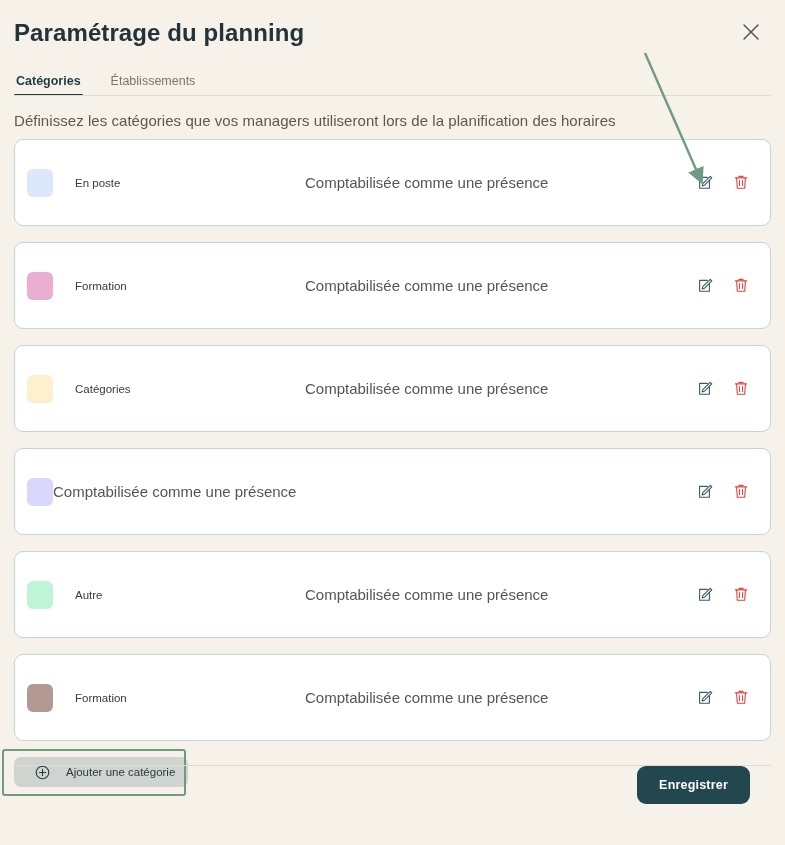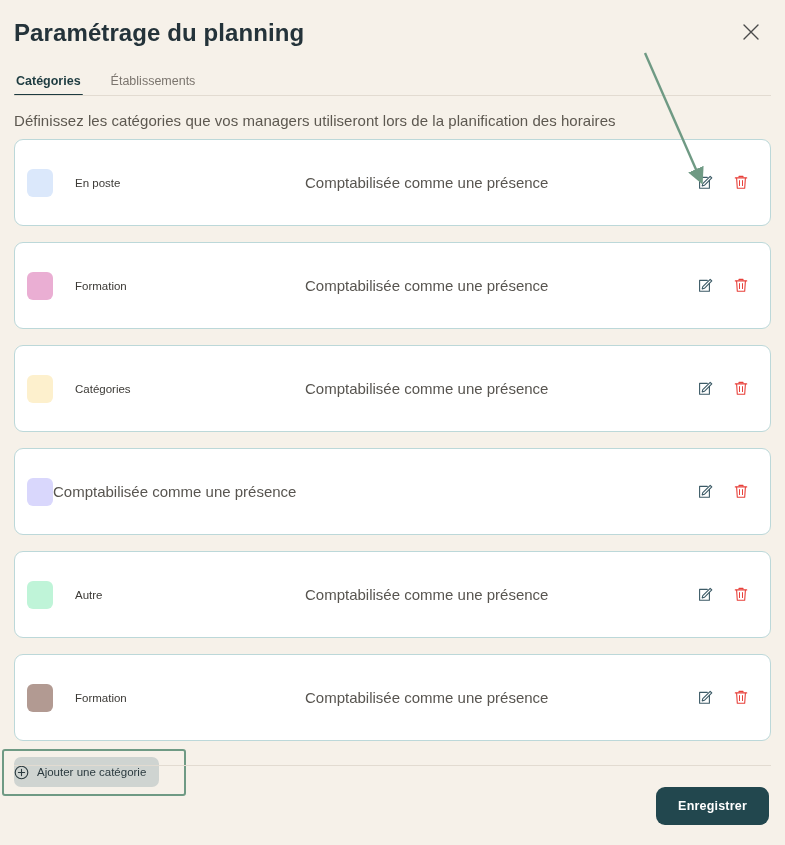--- a/index.html
+++ b/index.html
@@ -162,26 +162,26 @@
     top: -8px;
     width: 184px;
     height: 47px;
     border: 2.5px solid #6f9a84;
     border-radius: 3px;
     pointer-events: none;
   }
   .add-btn {
     display: inline-flex;
     align-items: center;
-    gap: 8px;
+    gap: 16px;
     background: #cfd4d1;
     border: none;
     border-radius: 7px;
     height: 30px;
-    padding: 0 13px 0 0;
+    padding: 0 13px 0 21px;
     font-family: inherit;
     font-size: 11.5px;
     color: #2b3a3f;
     cursor: pointer;
   }
   .add-btn svg { display: block; flex: 0 0 auto; }
 
   
   .footer-rule {
     position: absolute;
@@ -191,23 +191,23 @@
     height: 1px;
     background: #e2dbd1;
   }
   .footer {
     position: absolute;
     left: 0;
     right: 0;
     top: 766px;
     bottom: 0;
     display: flex;
-    align-items: center;
+    align-items: flex-start;
     justify-content: flex-end;
-    padding-right: 16px;
+    padding-right: 35px;
   }
   .save-btn {
     background: #22474e;
     color: #ffffff;
     border: none;
     border-radius: 9px;
     height: 38px;
     padding: 0 22px;
     font-family: inherit;
     font-size: 12.5px;

